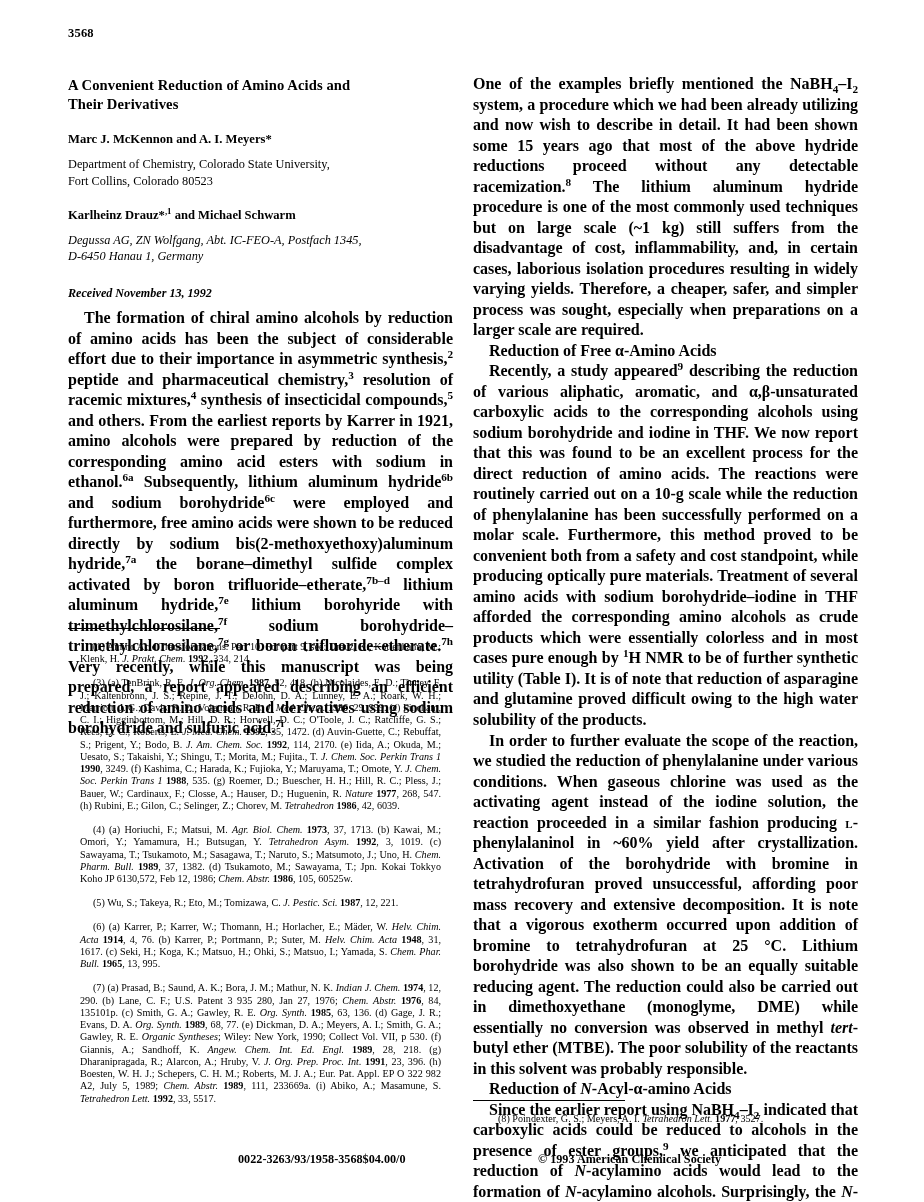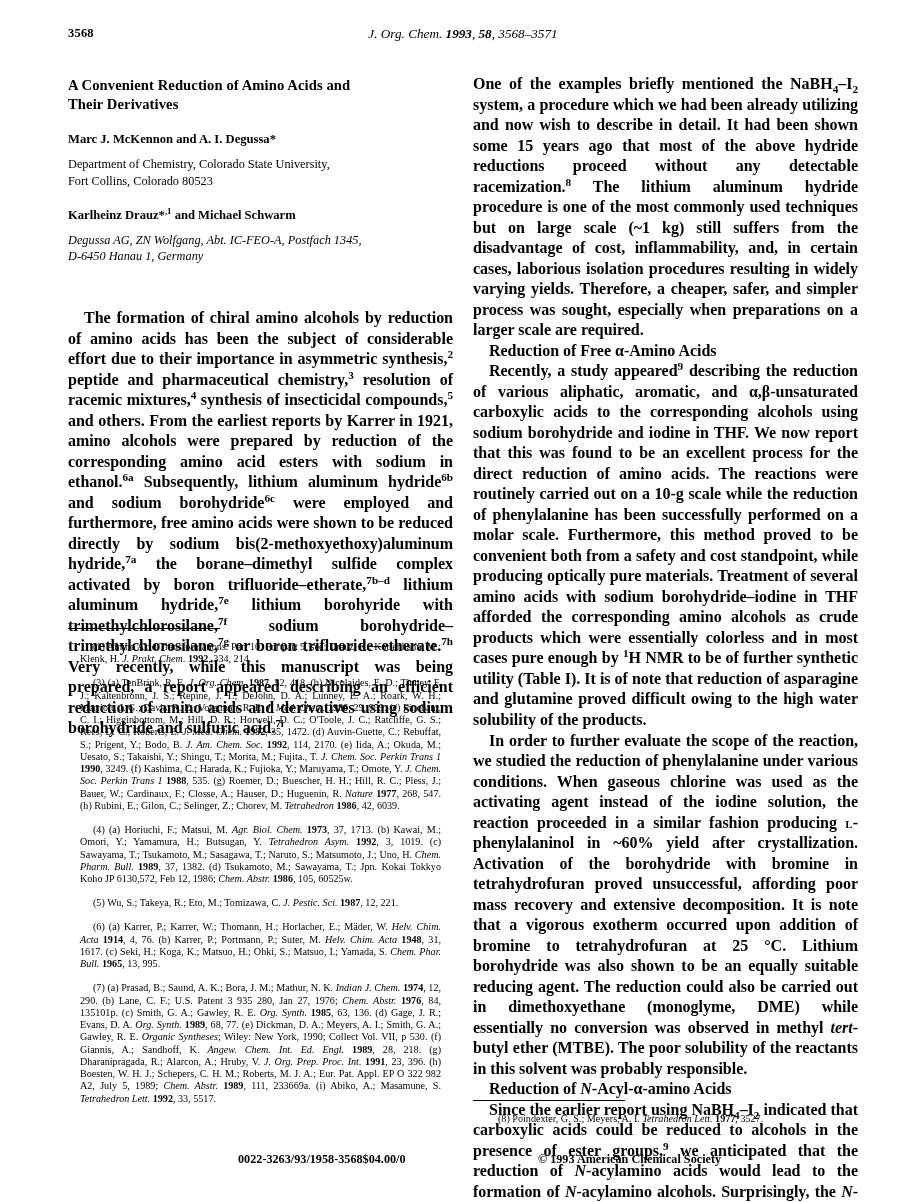--- a/index.html
+++ b/index.html
@@ -171,43 +171,43 @@
   sup { font-size: 0.70em; vertical-align: super; line-height: 0; }
   sub { font-size: 0.70em; vertical-align: sub; line-height: 0; }
 </style>
 </head>
 <body>
 
 <div class="page">
 
   <div class="running-head">
     <span class="folio">3568</span>
-    <span class="journal-ref">
-      <span>J. Org. Chem. <b>1993</b>, <b>58</b>, 3568–3571</span>
-    </span>
   </div>
 
   <div class="title-block">
     <div class="article-title">
       <span>A Convenient Reduction of Amino Acids and</span><br>
       <span>Their Derivatives</span>
     </div>
     <div class="authors">
-      <span>Marc J. McKennon and A. I. Degussa*</span>
+      <span>Marc J. McKennon and A. I. Meyers*</span>
     </div>
     <div class="affiliation">
       <span>Department of Chemistry, Colorado State University,</span><br>
       <span>Fort Collins, Colorado 80523</span>
     </div>
     <div class="authors-2">
       <span>Karlheinz Drauz*<sup>,1</sup> and Michael Schwarm</span>
     </div>
     <div class="affiliation-2">
       <span>Degussa AG, ZN Wolfgang, Abt. IC-FEO-A, Postfach 1345,</span><br>
       <span>D-6450 Hanau 1, Germany</span>
+    </div>
+    <div class="received">
+      <span>Received November 13, 1992</span>
     </div>
   </div>
 
   <div class="col col-left body-text" style="top: 308px; height: 300px;">
     <p>The formation of chiral amino alcohols by reduction of amino acids has been the subject of considerable effort due to their importance in asymmetric synthesis,<sup>2</sup> peptide and pharmaceutical chemistry,<sup>3</sup> resolution of racemic mixtures,<sup>4</sup> synthesis of insecticidal compounds,<sup>5</sup> and others. From the earliest reports by Karrer in 1921, amino alcohols were prepared by reduction of the corresponding amino acid esters with sodium in ethanol.<sup>6a</sup> Subsequently, lithium aluminum hydride<sup>6b</sup> and sodium borohydride<sup>6c</sup> were employed and furthermore, free amino acids were shown to be reduced directly by sodium bis(2-methoxyethoxy)aluminum hydride,<sup>7a</sup> the borane–dimethyl sulfide complex activated by boron trifluoride–etherate,<sup>7b–d</sup> lithium aluminum hydride,<sup>7e</sup> lithium borohyride with trimethylchlorosilane,<sup>7f</sup> sodium borohydride–trimethylchlorosilane,<sup>7g</sup> or boron trifluoride–etherate.<sup>7h</sup> Very recently, while this manuscript was being prepared, a report appeared describing an efficient reduction of amino acids and derivatives using sodium borohydride and sulfuric acid.<sup>7i</sup></p>
   </div>
 
   <div class="notes col-left" style="top: 628px;">
     <div class="notes-rule"></div>
     <p>(1) Amino Acid Transformations. Part 10. For part 9, see: Drauz, K.; Kottenhahn, M.; Klenk, H. <i>J. Prakt. Chem.</i> <b>1992</b>, 334, 214.</p>

